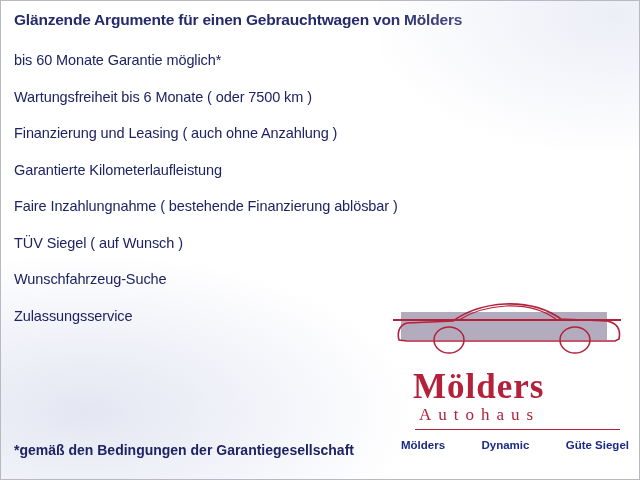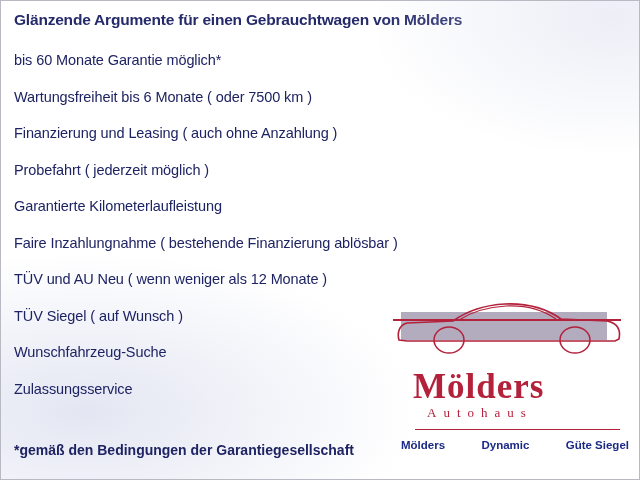--- a/index.html
+++ b/index.html
@@ -127,24 +127,24 @@
     top: 74px;
     font-family: "Liberation Serif", serif;
     font-size: 35px;
     font-weight: bold;
     color: #b3213b;
     letter-spacing: 1px;
     white-space: nowrap;
   }
   .brand-sub {
     position: absolute;
-    left: 34px;
+    left: 26px;
     top: 112px;
     font-family: "Liberation Serif", serif;
-    font-size: 13px;
+    font-size: 17px;
     color: #b3213b;
     letter-spacing: 7px;
     white-space: nowrap;
   }
   .brand-rule {
     position: absolute;
     left: 22px;
     top: 136px;
     width: 205px;
     height: 1px;
@@ -167,24 +167,22 @@
 <body>
 
 <div id="page">
 
   <div class="headline">Glänzende Argumente für einen Gebrauchtwagen von Mölders</div>
 
   <div class="bullets">
     <div class="bullet">bis 60 Monate Garantie möglich*</div>
     <div class="bullet">Wartungsfreiheit bis 6 Monate ( oder 7500 km )</div>
     <div class="bullet">Finanzierung und Leasing ( auch ohne Anzahlung )</div>
-    <div class="bullet">Probefahrt ( jederzeit möglich )</div>
     <div class="bullet">Garantierte Kilometerlaufleistung</div>
     <div class="bullet">Faire Inzahlungnahme ( bestehende Finanzierung ablösbar )</div>
-    <div class="bullet">TÜV und AU Neu ( wenn weniger als 12 Monate )</div>
     <div class="bullet">TÜV Siegel ( auf Wunsch )</div>
     <div class="bullet">Wunschfahrzeug-Suche</div>
     <div class="bullet">Zulassungsservice</div>
   </div>
 
   <div class="footnote">*gemäß den Bedingungen der Garantiegesellschaft</div>
 
   <div id="logo">
 
     <div class="car-wrap">

